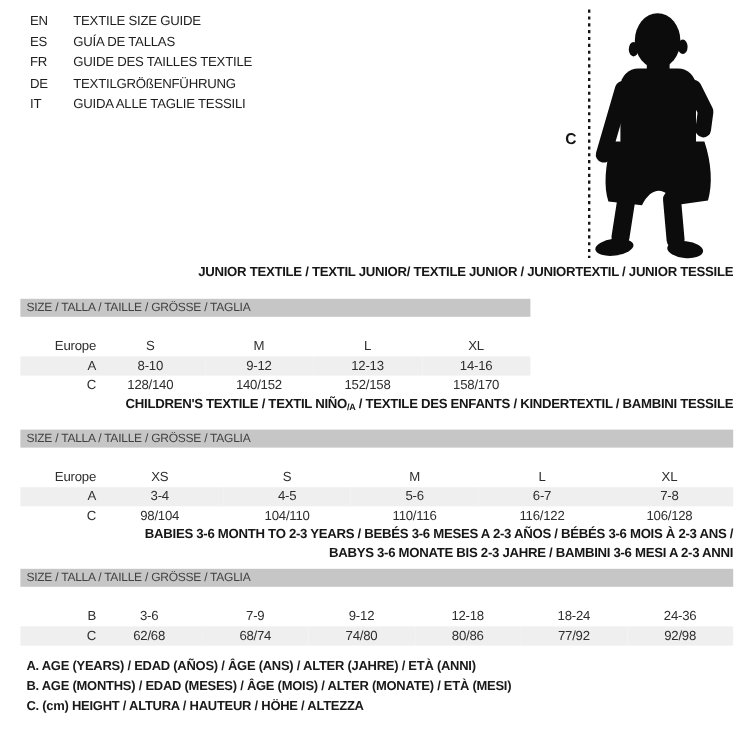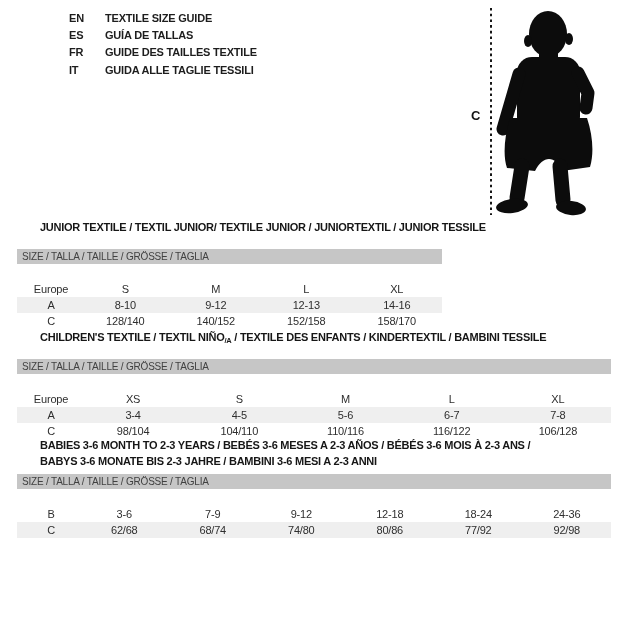--- a/index.html
+++ b/index.html
@@ -1,36 +1,36 @@
 <!DOCTYPE html>
 <html><head>
 <meta charset="utf-8">
 <style>
   html,body{margin:0;padding:0;background:#fff;}
   .canvas{position:relative;width:620px;height:620px;background:#ffffff;overflow:hidden;
           font-family:"Liberation Sans",sans-serif;color:#262626;}
 
   
   .lang-block{position:absolute;left:25px;top:10px;}
-  .lang-row{display:flex;line-height:17.2px;font-weight:bold;font-size:11px;letter-spacing:-0.2px;color:#1d1d1d;margin-left:44px;}
+  .lang-row{display:flex;line-height:17.2px;font-weight:normal;font-size:11px;letter-spacing:-0.2px;color:#1d1d1d;}
   .lang-code{width:36px;flex:0 0 36px;}
 
   
   .figure-svg{position:absolute;left:488px;top:0;width:126px;height:220px;}
   .height-label{position:absolute;left:471px;top:109px;font-size:13px;font-weight:bold;color:#141414;line-height:13px;}
 
   
   .section{position:absolute;left:17px;width:594px;}
-  .sec-title{margin:0 0 0 23px;font-size:11px;font-weight:bold;letter-spacing:-0.25px;white-space:nowrap;color:#161616;line-height:13px;}
+  .sec-title{margin:0 0 0 5px;font-size:11px;font-weight:bold;letter-spacing:-0.25px;white-space:nowrap;color:#161616;line-height:13px;text-align:right;}
   .sec-title .sub{font-size:7.5px;vertical-align:-2px;}
   .band{height:15px;line-height:15px;background:#c6c6c6;color:#414141;font-size:10px;
         padding-left:5px;letter-spacing:-0.2px;margin-bottom:17px;box-sizing:border-box;}
   table{border-collapse:collapse;table-layout:fixed;}
   td{height:16px;font-size:11px;letter-spacing:-0.2px;text-align:center;padding:0;color:#2e2e2e;white-space:nowrap;}
-  td:first-child{text-align:center;padding-left:5px;width:58px;}
+  td:first-child{text-align:right;padding-left:5px;width:58px;}
   tbody tr:nth-child(2) td{background:#efefef;}
   .w-narrow{width:425px;}
   .w-wide{width:594px;}
   #sec-junior{top:221px;}
   #sec-junior .band{margin-top:15px;}
   #sec-children{top:331px;}
   #sec-children .band{margin-top:12px;}
   #sec-babies{top:437px;}
   #sec-babies .band{margin-top:5px;}
   .title-line{display:block;}
@@ -50,20 +50,24 @@
       <span class="lang-code">EN</span>
       <span>TEXTILE SIZE GUIDE</span>
     </div>
     <div class="lang-row">
       <span class="lang-code">ES</span>
       <span>GUÍA DE TALLAS</span>
     </div>
     <div class="lang-row">
       <span class="lang-code">FR</span>
       <span>GUIDE DES TAILLES TEXTILE</span>
+    </div>
+    <div class="lang-row">
+      <span class="lang-code">DE</span>
+      <span>TEXTILGRÖßENFÜHRUNG</span>
     </div>
     <div class="lang-row">
       <span class="lang-code">IT</span>
       <span>GUIDA ALLE TAGLIE TESSILI</span>
     </div>
   </div>
 
   <span class="height-label">C</span>
   <svg class="figure-svg" viewBox="488 0 126 220" aria-hidden="true">
     <line x1="491" y1="8" x2="491" y2="215" stroke="#161616" stroke-width="2" stroke-dasharray="2.6 3.1"></line>
@@ -169,14 +173,19 @@
             <td>68/74</td>
             <td>74/80</td>
             <td>80/86</td>
             <td>77/92</td>
             <td>92/98</td>
           </tr>
         </tbody>
     </table>
   </div>
 
+  <div class="footnotes">
+    <div class="footnote">A. AGE (YEARS) / EDAD (AÑOS) / ÂGE (ANS) / ALTER (JAHRE) / ETÀ (ANNI)</div>
+    <div class="footnote">B. AGE (MONTHS) / EDAD (MESES) / ÂGE (MOIS) / ALTER (MONATE) / ETÀ (MESI)</div>
+    <div class="footnote">C. (cm) HEIGHT / ALTURA / HAUTEUR / HÖHE / ALTEZZA</div>
+  </div>
 
 </div>
 
 </body></html>

